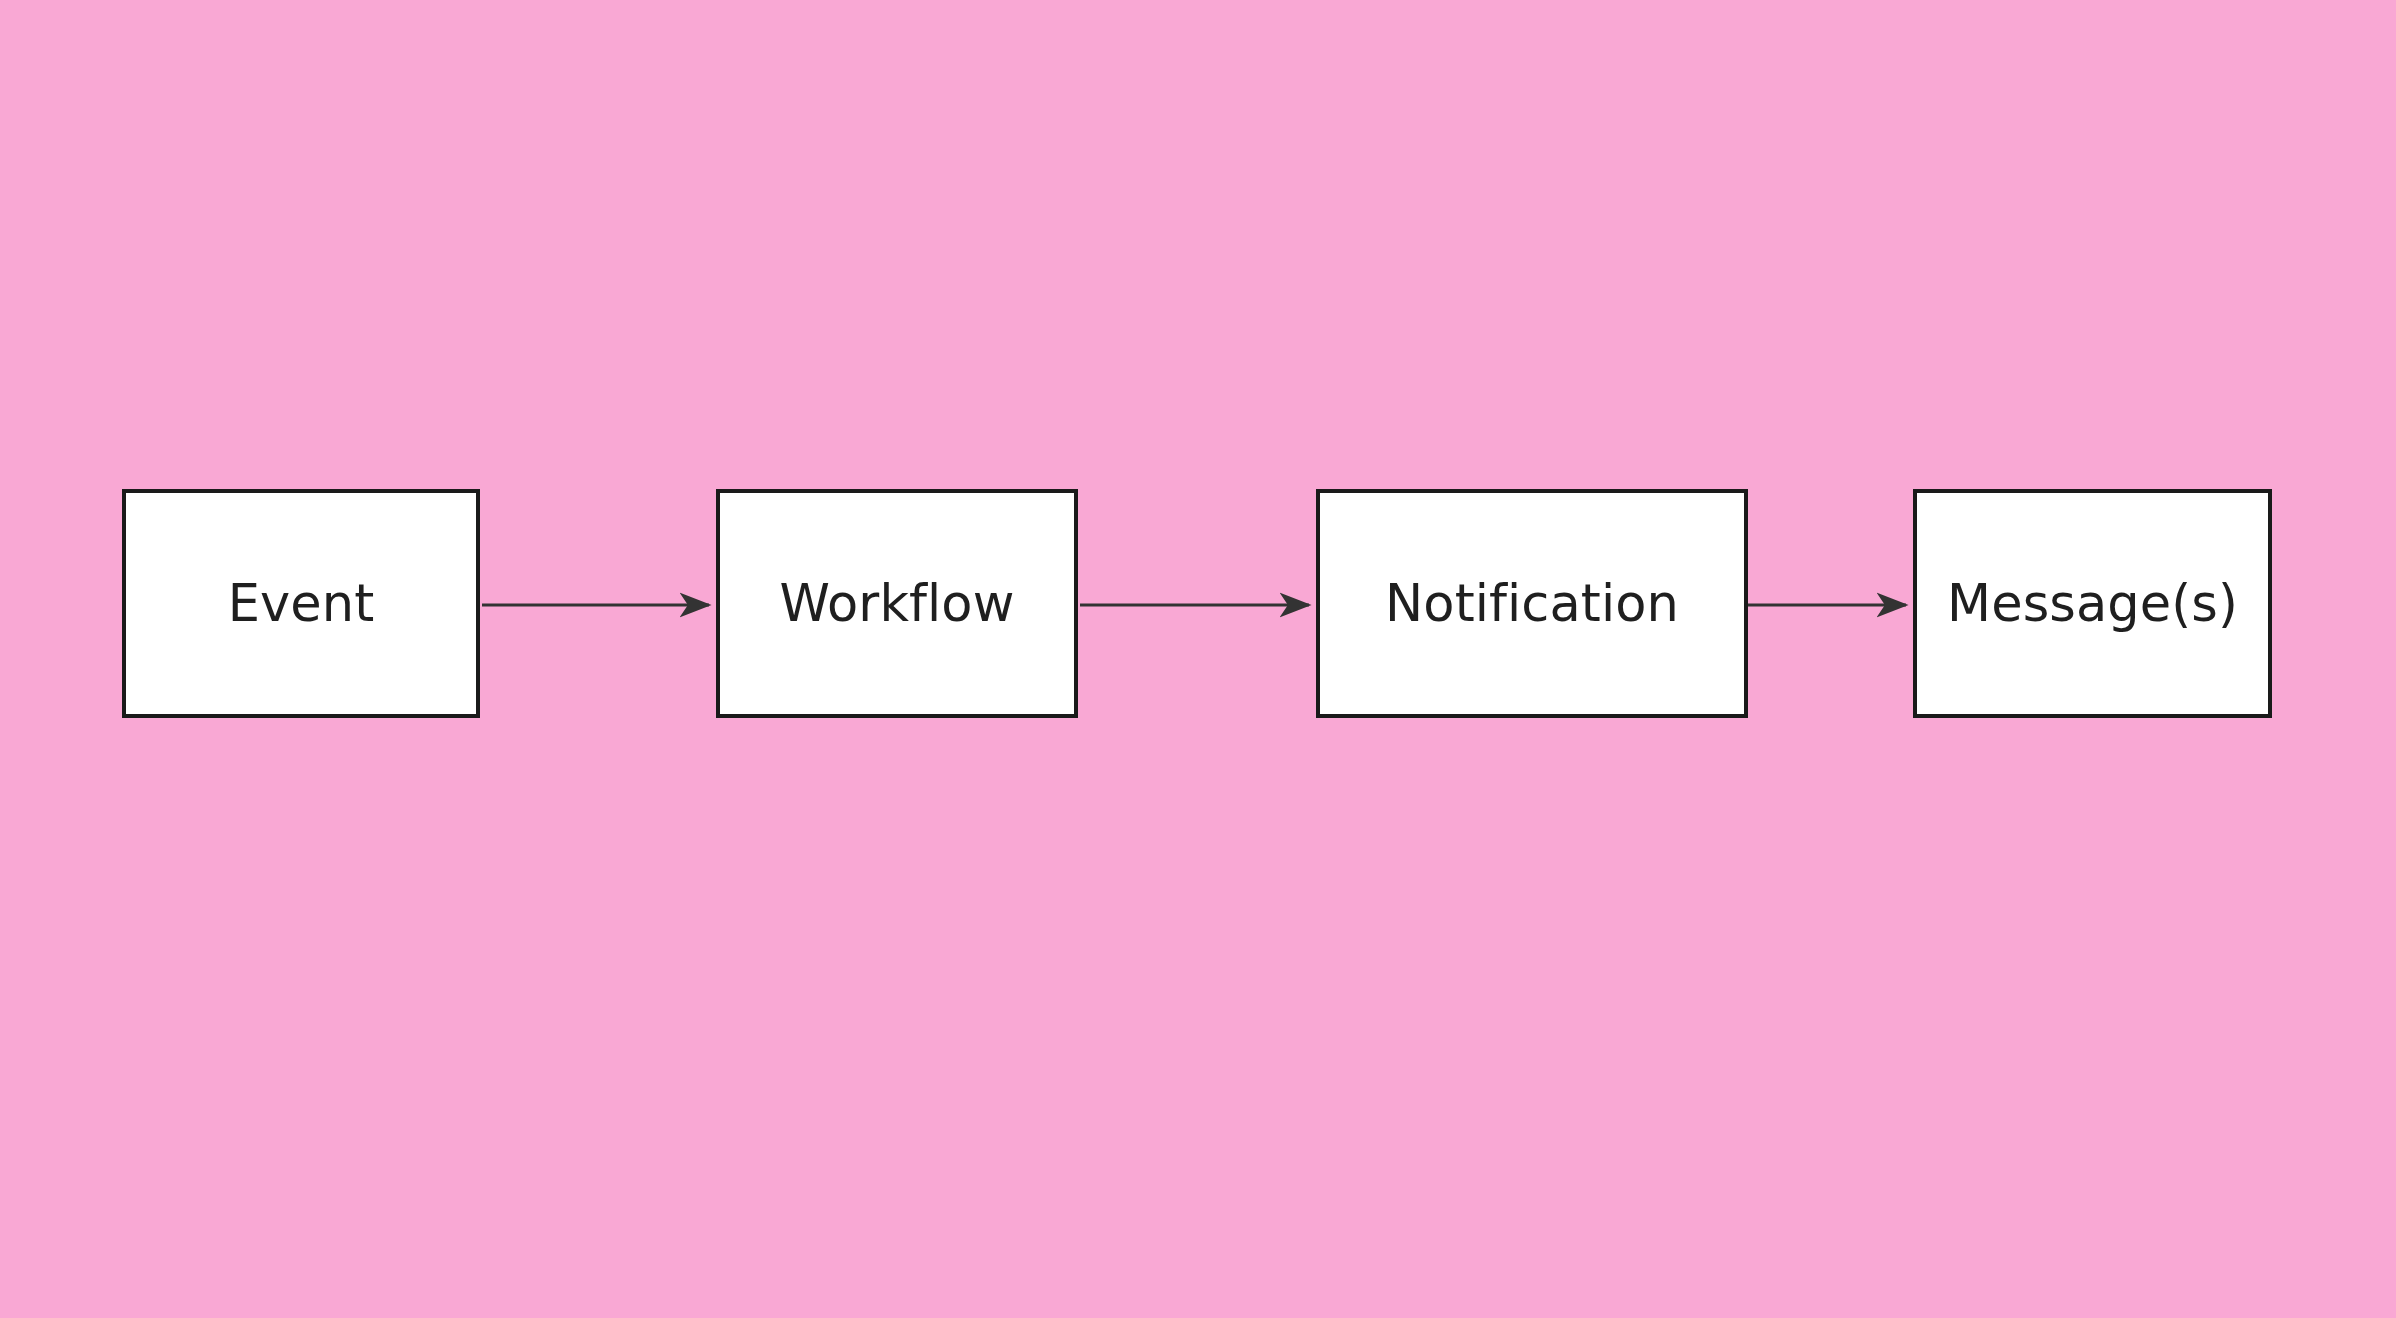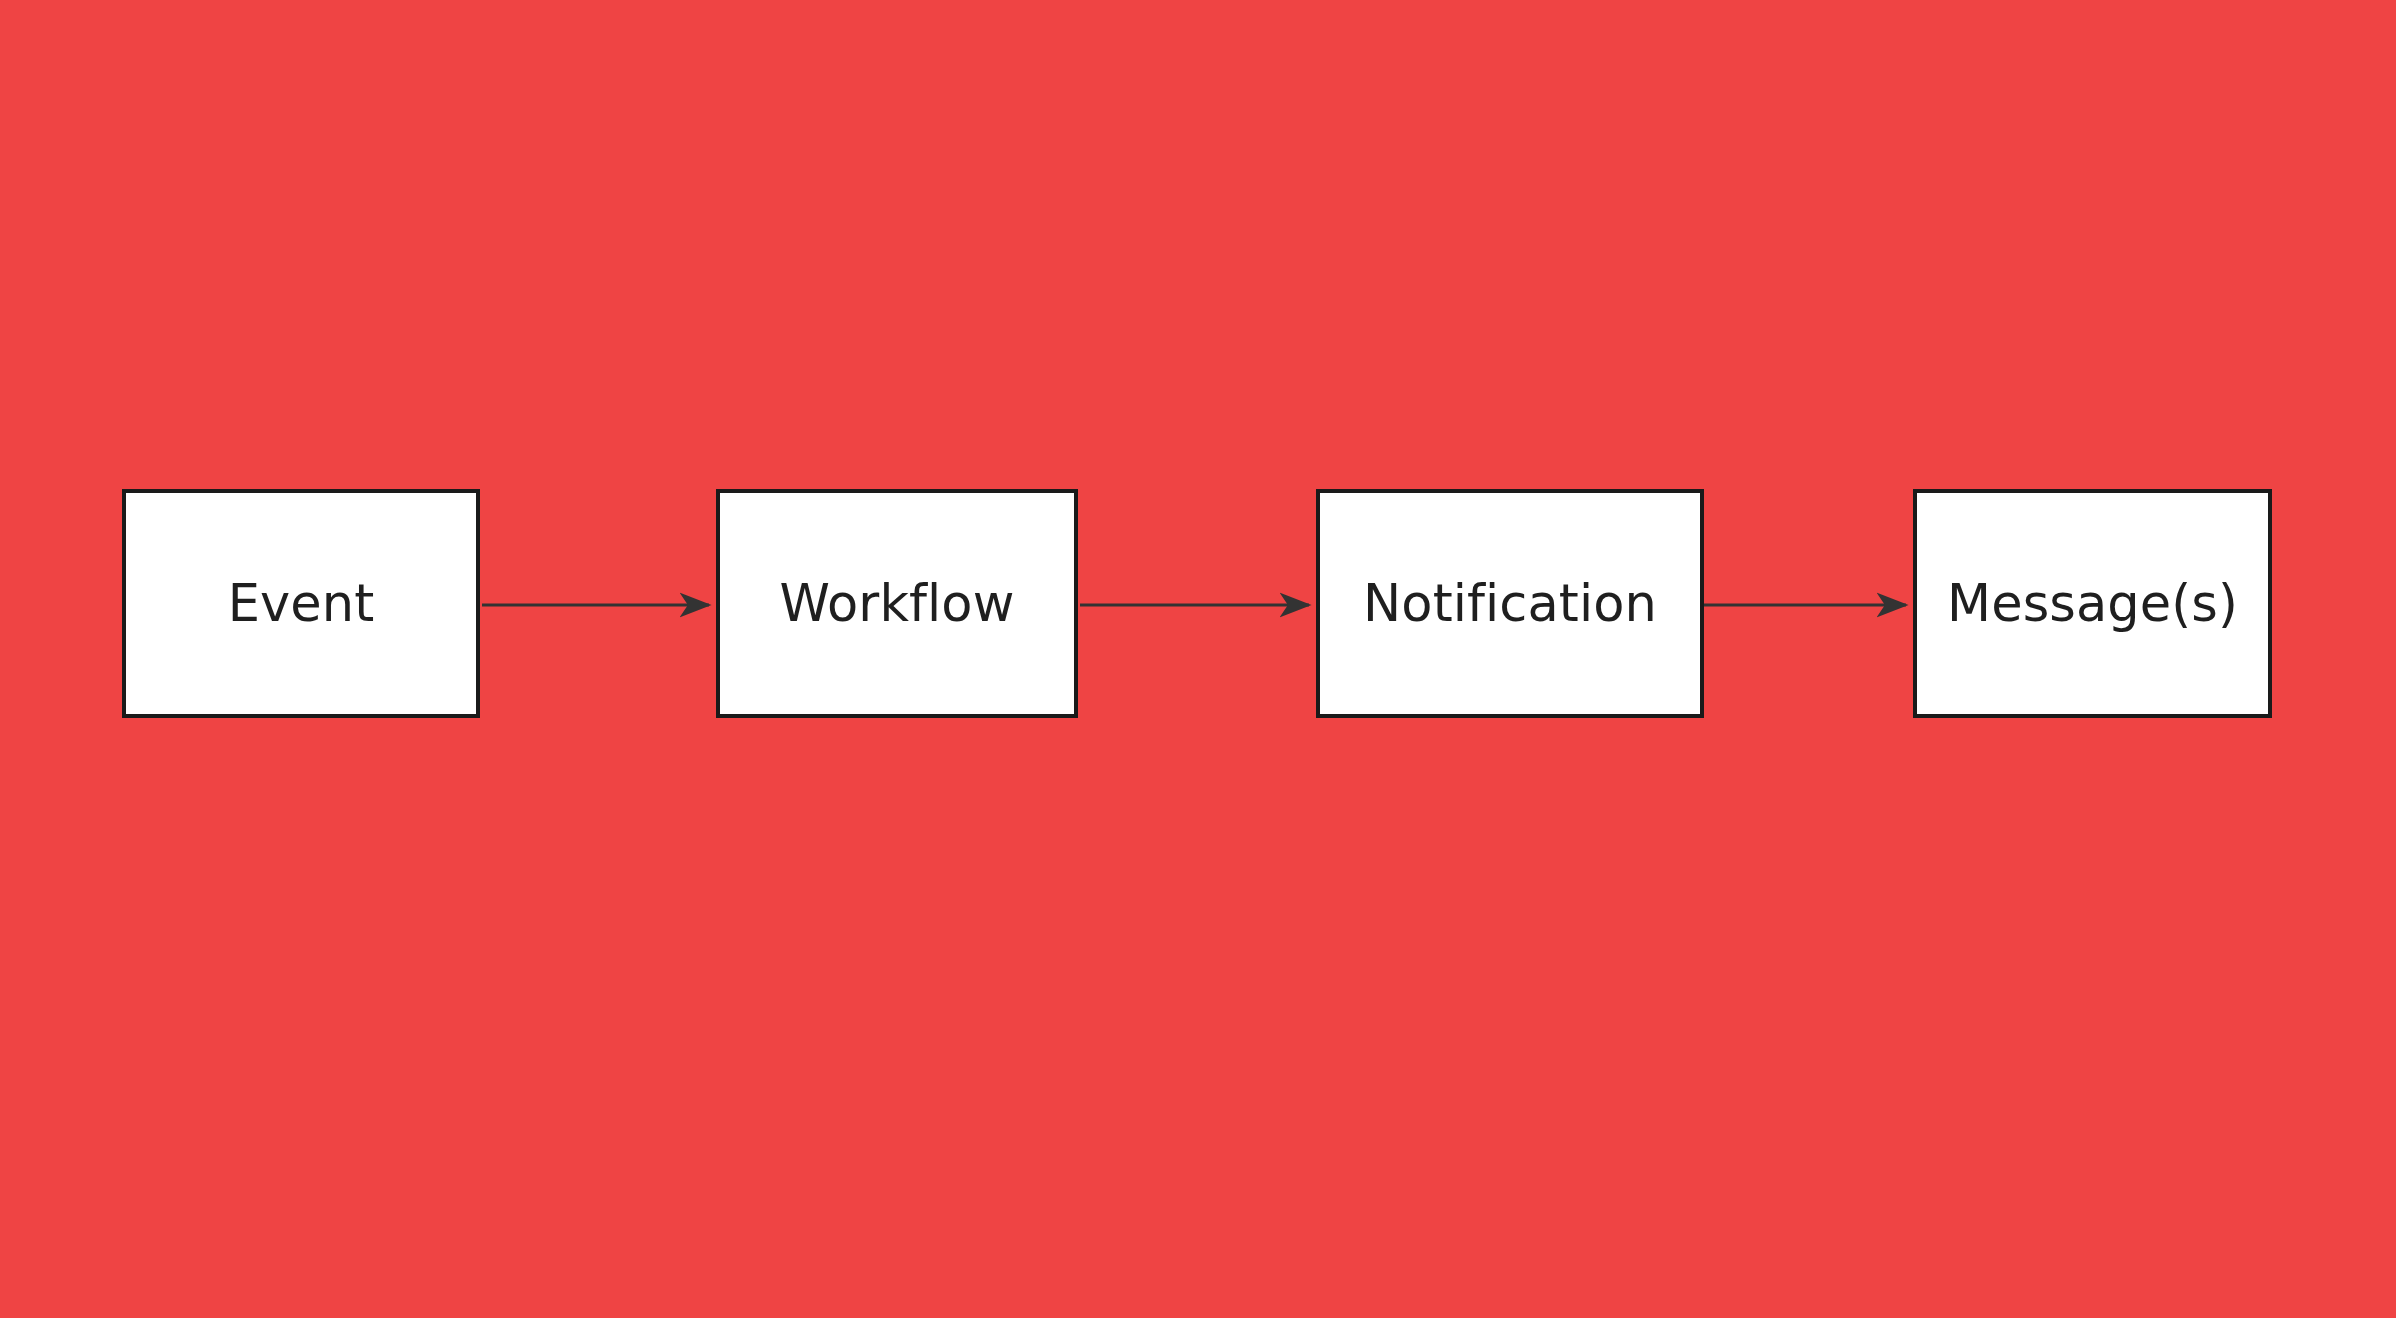--- a/index.html
+++ b/index.html
@@ -12,21 +12,21 @@
     width: 2396px;
     height: 1318px;
     overflow: hidden;
     font-family: "DejaVu Sans", "Liberation Sans", sans-serif;
   }
 
   .diagram-canvas {
     position: relative;
     width: 2396px;
     height: 1318px;
-    background: #ef4444;
+    background: #f9a8d4;
   }
 
   .flow-row {
     position: absolute;
     left: 0;
     top: 489px;
     width: 2396px;
     height: 233px;
   }
 
@@ -48,21 +48,21 @@
     font-weight: 400;
     line-height: 1;
     color: #1f1f1f;
     letter-spacing: 0.1px;
     white-space: nowrap;
     -webkit-font-smoothing: antialiased;
   }
 
   .node-event        { left: 122px;  width: 358px; }
   .node-workflow     { left: 716px;  width: 362px; justify-content: center; }
-  .node-notification { left: 1316px; width: 388px; }
+  .node-notification { left: 1316px; width: 432px; }
   .node-messages     { left: 1913px; width: 359px; align-items: center; }
 
   
   .connector-layer {
     position: absolute;
     left: 0;
     top: 0;
     width: 2396px;
     height: 1318px;
     pointer-events: none;

